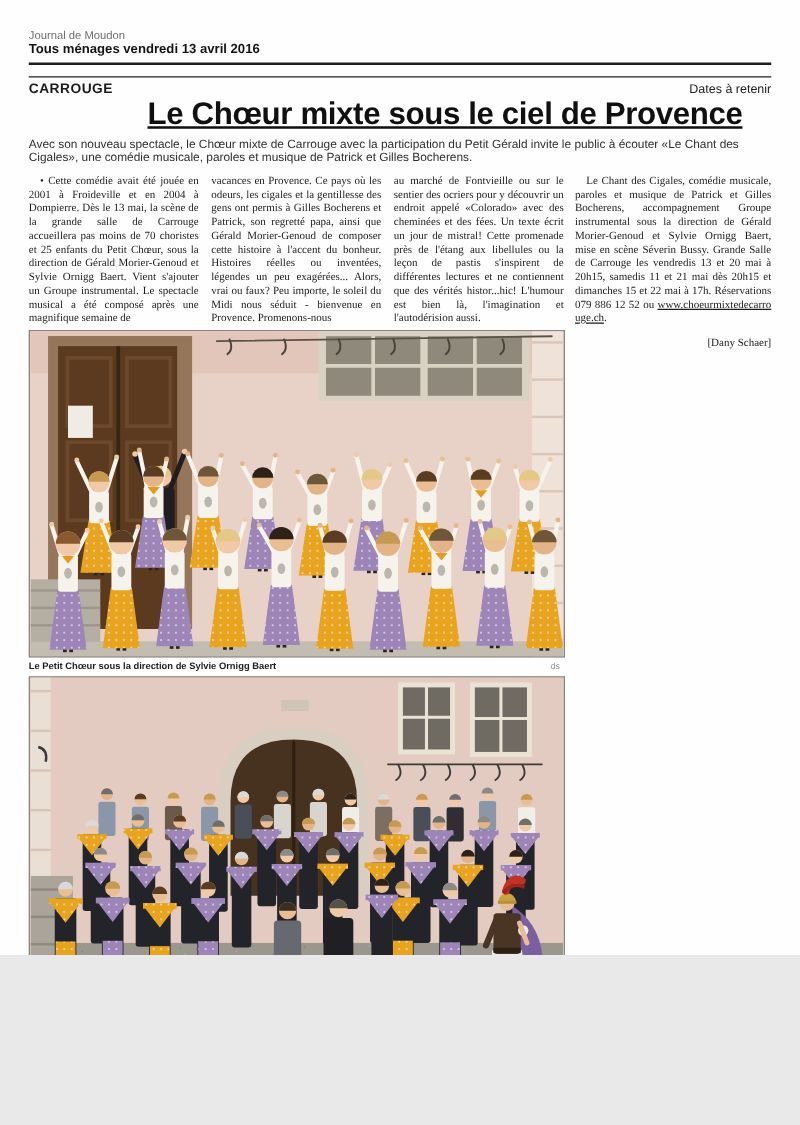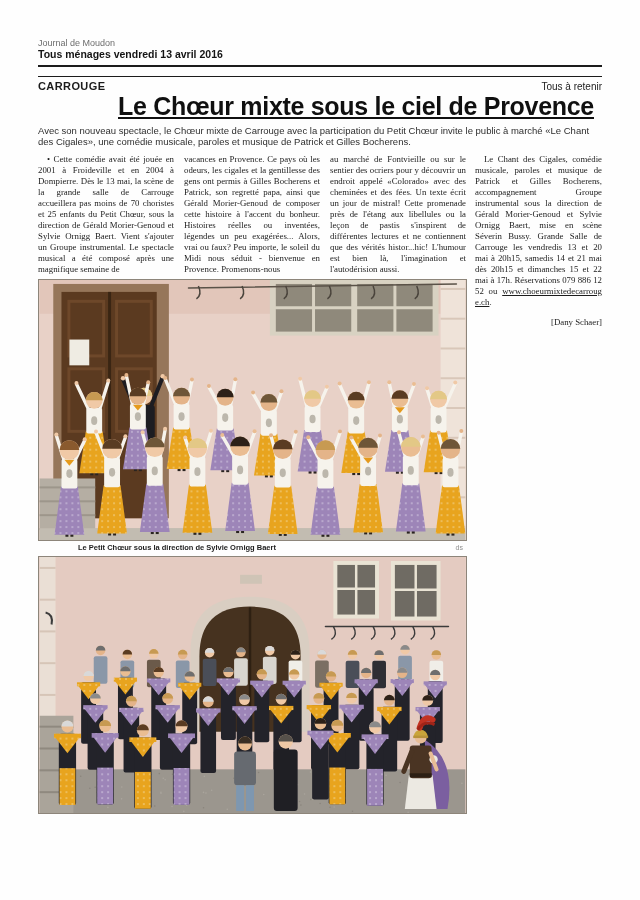--- a/index.html
+++ b/index.html
@@ -1,17 +1,17 @@
 <!DOCTYPE html>
 <html><head>
 <meta charset="utf-8">
 <style>
   html,body{margin:0;padding:0;background:#e9e9e9;}
-  .page{position:relative;width:640px;height:900px;margin:0 auto;background:#fefefe;
-        box-sizing:border-box;padding:38px;overflow:hidden;
+  .page{position:relative;width:640px;height:764px;margin:0 auto;background:#fefefe;
+        box-sizing:border-box;padding:23px;overflow:hidden;
         font-family:"Liberation Sans",sans-serif;color:#1b1b1b;}
   
   .masthead{display:flex;justify-content:space-between;align-items:flex-end;}
   .journal{font-size:9px;line-height:10px;color:#6d6d6d;}
   .edition{font-size:10.5px;line-height:12px;font-weight:bold;color:#141414;}
   .mast-right{display:flex;gap:36px;font-size:21px;line-height:21px;font-weight:bold;color:#111;}
   .rule-thick{height:2px;background:#1c1c1c;margin-top:5px;}
   .rule-thin{height:1px;background:#1c1c1c;margin-top:9px;}
   .kicker-row{display:flex;justify-content:space-between;align-items:baseline;margin-top:3px;}
   .kicker{font-size:11px;font-weight:bold;letter-spacing:.4px;}
@@ -23,21 +23,21 @@
   .body-grid{display:flex;gap:8px;margin-top:7px;}
   .left-region{width:429px;flex:0 0 429px;}
   .cols{display:flex;gap:10px;}
   .bcol{width:136px;margin:0;font-family:"Liberation Serif",serif;font-size:8.8px;line-height:11px;
         text-align:justify;color:#1c1c1c;}
   .indent{text-indent:9px;}
   figure{margin:4px 0 0;}
   figure.second{margin-top:3px;}
   svg.photo{display:block;width:429px;height:262px;border:1px solid #8d857a;box-sizing:border-box;background:#e8d1c7;}
   svg.photo.p2{height:258px;}
-  figcaption{display:flex;justify-content:space-between;align-items:baseline;margin-top:2px;margin-left:40px;}
+  figcaption{display:flex;justify-content:space-between;align-items:baseline;margin-top:2px;}
   .cap{font-size:7.5px;line-height:10px;font-weight:bold;color:#1d1d1d;}
   .credit{font-size:7px;color:#8e8e8e;padding-right:4px;}
   .col4{width:127px;flex:1;font-family:"Liberation Serif",serif;font-size:8.8px;line-height:11px;
         text-align:justify;color:#1c1c1c;}
   .col4 p{margin:0;}
   .col4 .b{font-weight:normal;}
   .col4 .link{text-decoration:underline;word-break:break-all;}
   .byline{text-align:right;margin-top:9px !important;font-size:8.8px;}
 </style>
 </head>
@@ -49,25 +49,25 @@
     <div>
       <div class="journal">Journal de Moudon</div>
       <div class="edition">Tous ménages vendredi 13 avril 2016</div>
     </div>
   </div>
   <div class="rule-thick"></div>
   <div class="rule-thin"></div>
 
   <div class="kicker-row">
     <span class="kicker">CARROUGE</span>
-    <span class="dates-note">Tous à retenir</span>
+    <span class="dates-note">Dates à retenir</span>
   </div>
 
   <h1 class="headline">Le Chœur mixte sous le ciel de Provence</h1>
-  <p class="lede">Avec son nouveau spectacle, le Chœur mixte de Carrouge avec la participation du Petit Chœur invite le public à marché «Le Chant des Cigales», une comédie musicale, paroles et musique de Patrick et Gilles Bocherens.</p>
+  <p class="lede">Avec son nouveau spectacle, le Chœur mixte de Carrouge avec la participation du Petit Gérald invite le public à écouter «Le Chant des Cigales», une comédie musicale, paroles et musique de Patrick et Gilles Bocherens.</p>
 
   <div class="body-grid">
     <div class="left-region">
       <div class="cols">
         <p class="bcol indent">• Cette comédie avait été jouée en 2001 à Froideville et en 2004 à Dompierre. Dès le 13 mai, la scène de la grande salle de Carrouge accueillera pas moins de 70 choristes et 25 enfants du Petit Chœur, sous la direction de Gérald Morier-Genoud et Sylvie Ornigg Baert. Vient s'ajouter un Groupe instrumental. Le spectacle musical a été composé après une magnifique semaine de</p>
         <p class="bcol">vacances en Provence. Ce pays où les odeurs, les cigales et la gentillesse des gens ont permis à Gilles Bocherens et Patrick, son regretté papa, ainsi que Gérald Morier-Genoud de composer cette histoire à l'accent du bonheur. Histoires réelles ou inventées, légendes un peu exagérées... Alors, vrai ou faux? Peu importe, le soleil du Midi nous séduit - bienvenue en Provence. Promenons-nous</p>
         <p class="bcol">au marché de Fontvieille ou sur le sentier des ocriers pour y découvrir un endroit appelé «Colorado» avec des cheminées et des fées. Un texte écrit un jour de mistral! Cette promenade près de l'étang aux libellules ou la leçon de pastis s'inspirent de différentes lectures et ne contiennent que des vérités histor...hic! L'humour est bien là, l'imagination et l'autodérision aussi.</p>
       </div>
 
       <figure>
@@ -683,21 +683,21 @@
             <path d="M383,172 Q387,159 396,164" stroke="#c23222" stroke-width="6" stroke-linecap="round" fill="none"></path>
             <path d="M381,174 Q388,164 398,169" stroke="#a02418" stroke-width="3" fill="none"></path>
           </svg>
       </figure>
     </div>
 
     <div class="col4">
       <p class="indent">
         <span class="b">Le Chant des Cigales,</span>
         <span>comédie musicale, paroles et musique de Patrick et Gilles Bocherens, accompagnement Groupe instrumental sous la direction de Gérald Morier-Genoud et Sylvie Ornigg Baert, mise en scène Séverin Bussy.</span>
-        <span class="b">Grande Salle de Carrouge les vendredis 13 et 20 mai à 20h15, samedis 14 et 21 mai dès 20h15 et dimanches 15 et 22 mai à 17h.</span>
+        <span class="b">Grande Salle de Carrouge les vendredis 13 et 20 mai à 20h15, samedis 11 et 21 mai dès 20h15 et dimanches 15 et 22 mai à 17h.</span>
         <span>Réservations 079 886 12 52 ou</span>
         <span class="link">www.choeurmixtedecarrouge.ch</span><span>.</span>
       </p>
       <p class="byline">[Dany Schaer]</p>
     </div>
   </div>
 
 </div>
 
 </body></html>

